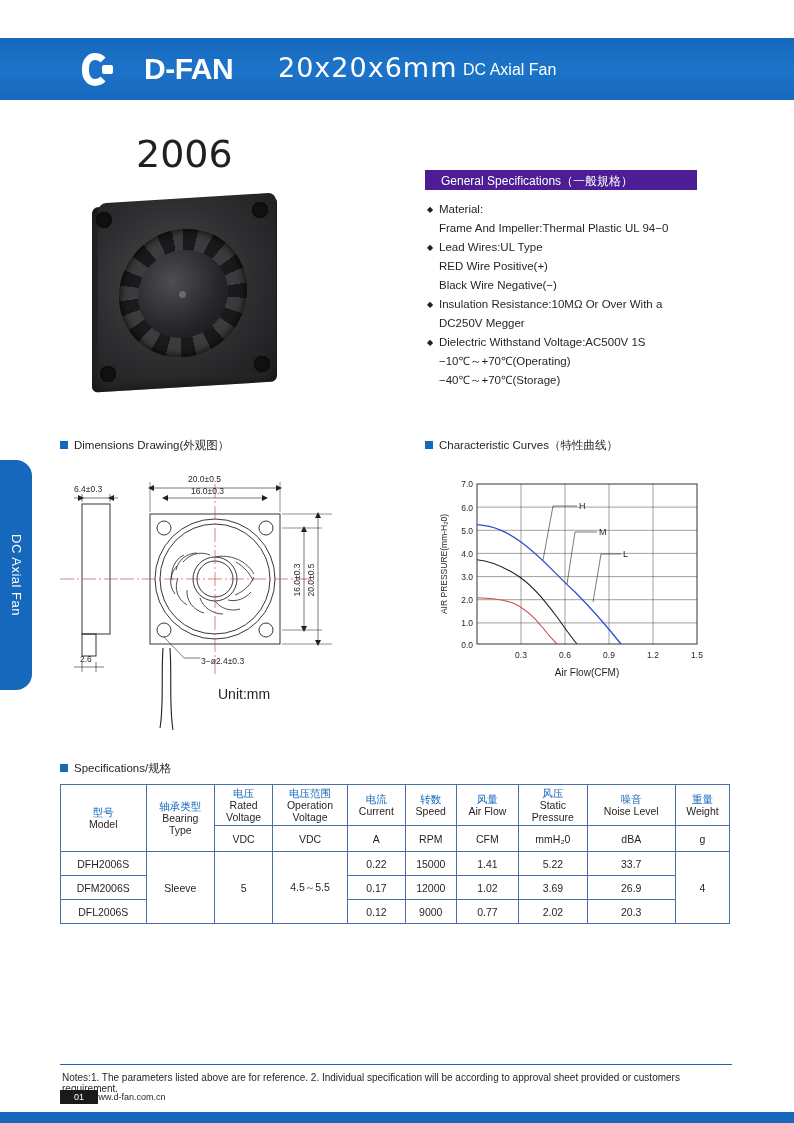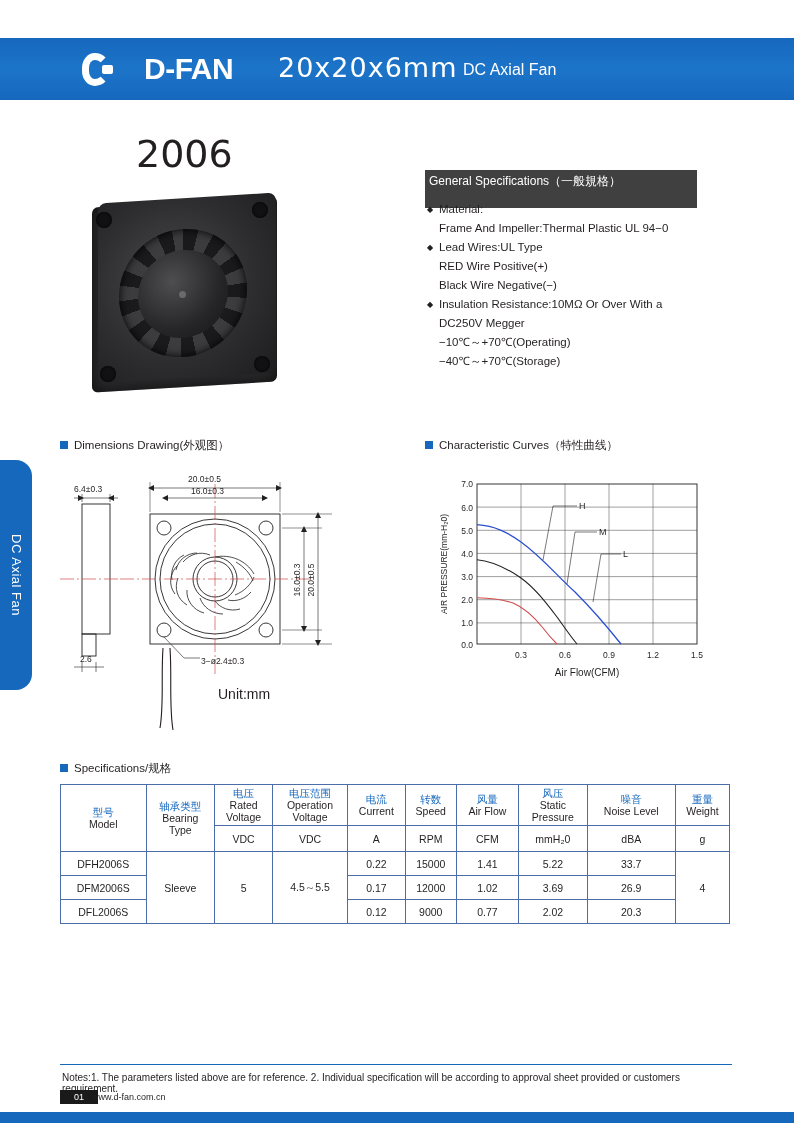--- a/index.html
+++ b/index.html
@@ -105,23 +105,23 @@
     position: absolute; left: 93px; top: 95px; width: 7px; height: 7px;
     border-radius: 50%; background: #6a6a6c;
   }
   .fan-corner {
     position: absolute; width: 16px; height: 16px; border-radius: 50%;
     background: #111113; box-shadow: inset 0 0 3px #000;
   }
 
   
   .gs-head {
-    position: absolute; left: 425px; top: 170px; width: 272px; height: 38px;
-    background: #404040; color: #fff;
-    font-size: 12px; line-height: 22px; padding-left: 4px;
+    position: absolute; left: 425px; top: 170px; width: 272px; height: 20px;
+    background: #4c1d95; color: #fff;
+    font-size: 12px; line-height: 22px; padding-left: 16px;
   }
   .gs-body {
     position: absolute; left: 427px; top: 200px; width: 300px;
     font-size: 11.5px; line-height: 19px; color: #231f20;
   }
   .gs-body .d { position: relative; padding-left: 12px; }
   .gs-body .d:before {
     content: "◆"; position: absolute; left: 0; top: 0; font-size: 8px; color:#231f20;
   }
   .gs-body .ind { padding-left: 12px; }
@@ -222,20 +222,21 @@
 
 <div class="gs-head">General Specifications（一般規格）</div>
 <div class="gs-body">
   <div class="d">Material:</div>
   <div class="ind">Frame And Impeller:Thermal Plastic UL 94−0</div>
   <div class="d">Lead Wires:UL Type</div>
   <div class="ind">RED Wire Positive(+)</div>
   <div class="ind">Black Wire Negative(−)</div>
   <div class="d">Insulation Resistance:10MΩ Or Over With a</div>
   <div class="ind">DC250V Megger</div>
+  <div class="d">Dielectric Withstand Voltage:AC500V 1S</div>
   <div class="ind">−10℃～+70℃(Operating)</div>
   <div class="ind">−40℃～+70℃(Storage)</div>
 </div>
 
 <div class="sec-head" style="left:60px; top:438px;">Dimensions Drawing(外观图）</div>
 <div class="sec-head" style="left:425px; top:438px;">Characteristic Curves（特性曲线）</div>
 <div class="sec-head" style="left:60px; top:761px;">Specifications/规格</div>
 
 <div class="dims">
 <svg width="330" height="280" viewBox="0 0 330 280">

